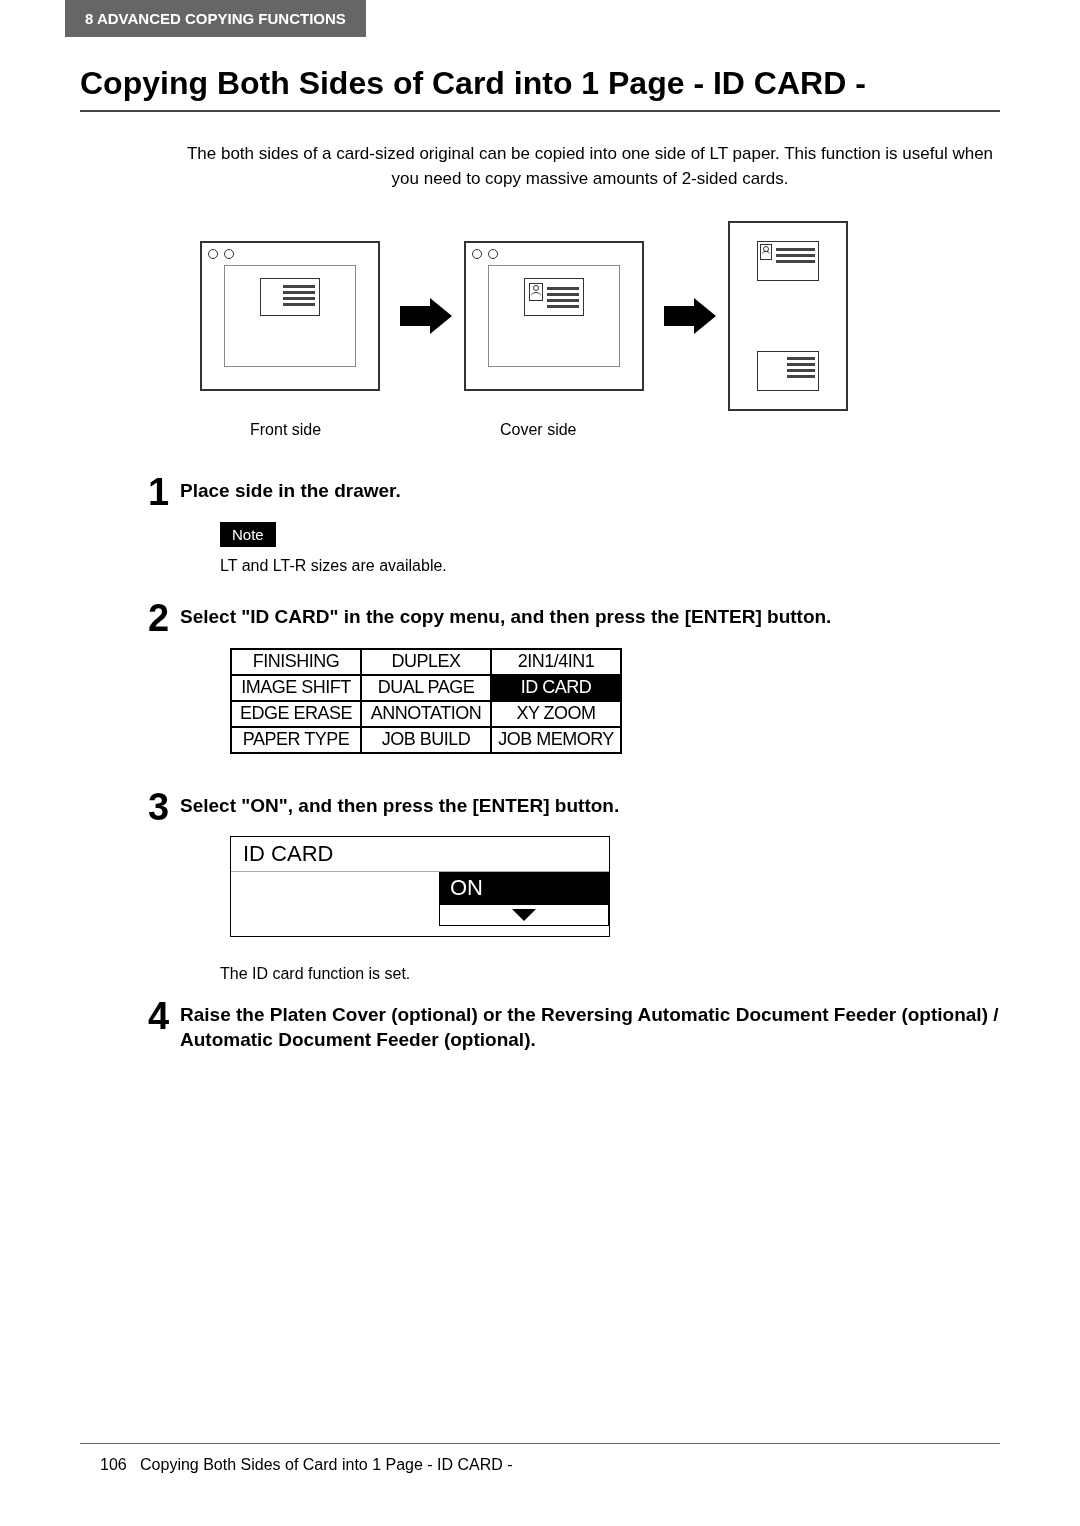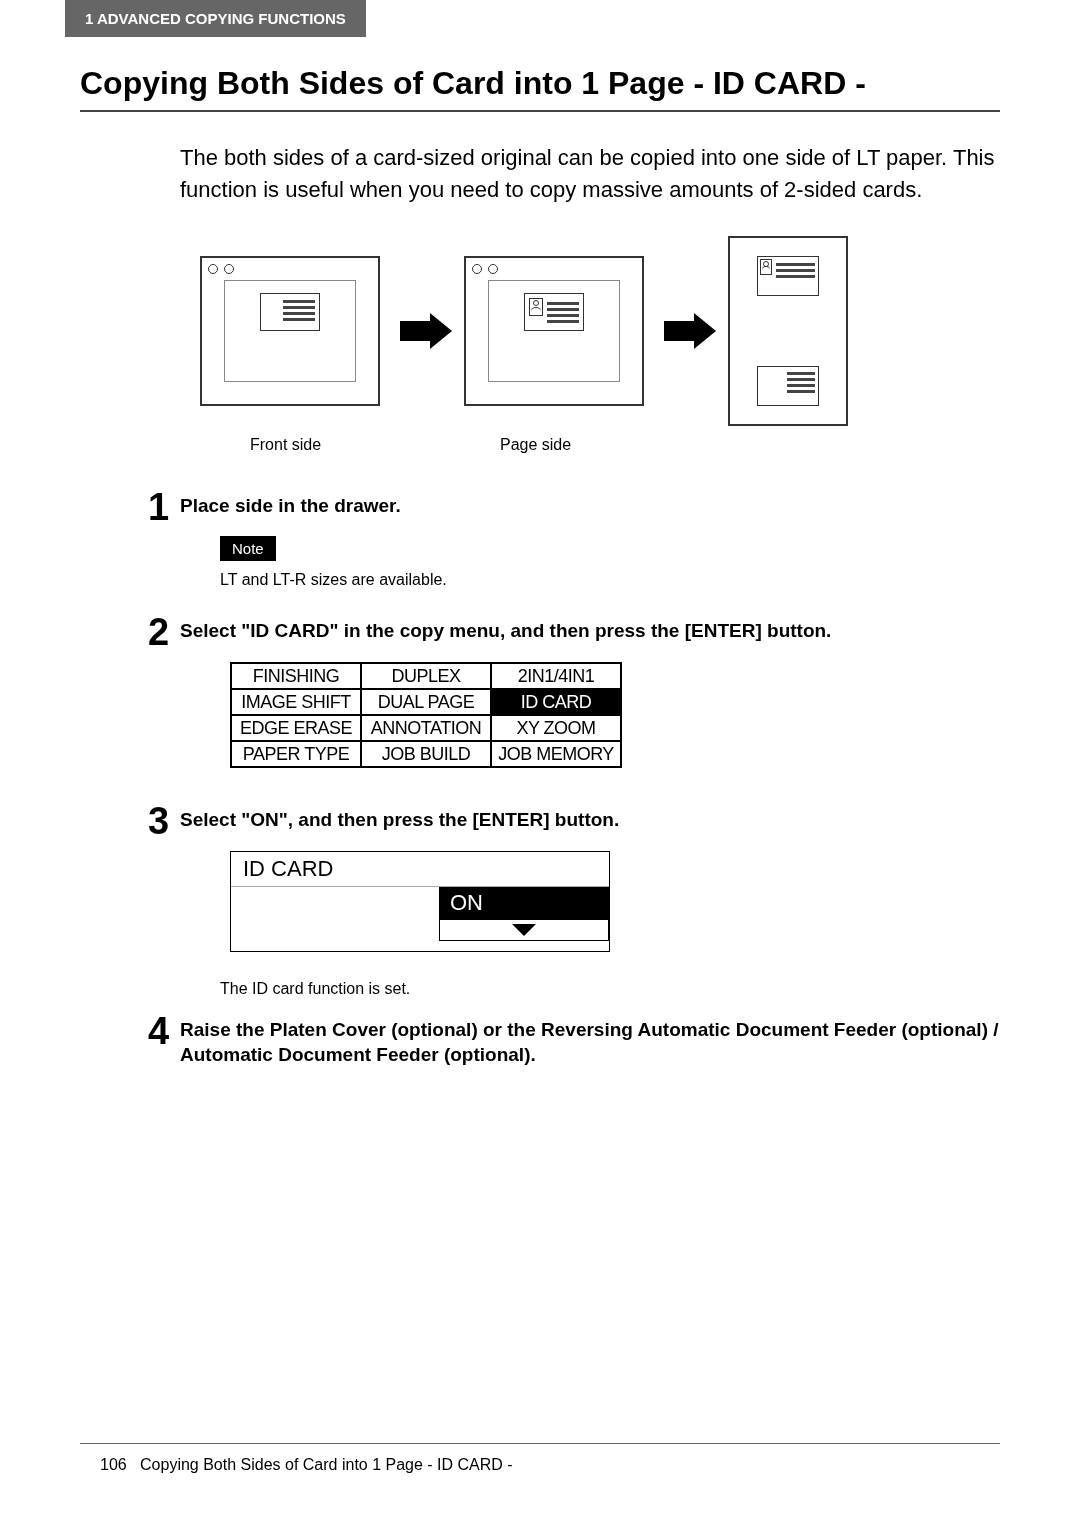--- a/index.html
+++ b/index.html
@@ -23,23 +23,24 @@
     .page-title {
       font-size: 32px;
       font-weight: bold;
       margin: 28px 0 8px 80px;
     }
     .title-underline {
       border-bottom: 2px solid #444;
       margin: 0 80px 30px 80px;
     }
     .intro-text {
-      font-size: 22px;
+      font-size: 17px;
       margin: 0 80px 30px 180px;
       line-height: 1.45;
+      text-align: center;
     }
     .scanner-row {
       display: flex;
       align-items: center;
       margin-left: 200px;
       gap: 12px;
     }
     .scanner {
       width: 180px;
       height: 150px;
@@ -300,21 +301,21 @@
       bottom: 52px;
       left: 100px;
       font-size: 16px;
     }
   </style>
 </head>
 <body>
 
 
 
-<div class="header-tab">1   ADVANCED COPYING FUNCTIONS</div>
+<div class="header-tab">8   ADVANCED COPYING FUNCTIONS</div>
 
 <div class="page-title">Copying Both Sides of Card into 1 Page - ID CARD -</div>
 <div class="title-underline"></div>
 
 <div class="intro-text">The both sides of a card-sized original can be copied into one side of LT paper. This function is useful when you need to copy massive amounts of 2-sided cards.</div>
 
 <div class="scanner-row">
   <div class="scanner">
     <div class="scanner-hinge">
         <div class="hinge-dot"></div>
@@ -377,21 +378,21 @@
           <div></div>
           <div></div>
           <div></div>
         </div>
     </div>
   </div>
 </div>
 
 <div class="scanner-labels">
   <div class="lbl1">Front side</div>
-  <div class="lbl2">Page side</div>
+  <div class="lbl2">Cover side</div>
 </div>
 
 <div class="step-block">
   <div class="step-num">1</div>
   <div class="step-title">Place side in the drawer.</div>
   <div class="note-box">Note</div>
   <div class="note-text">LT and LT-R sizes are available.</div>
 </div>
 
 <div class="step-block">

